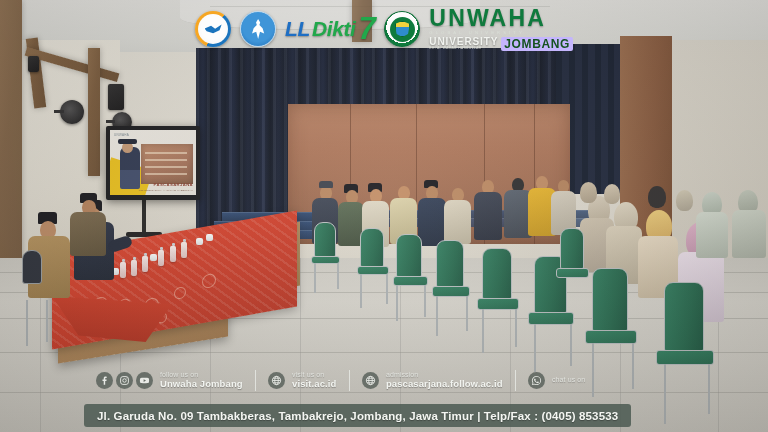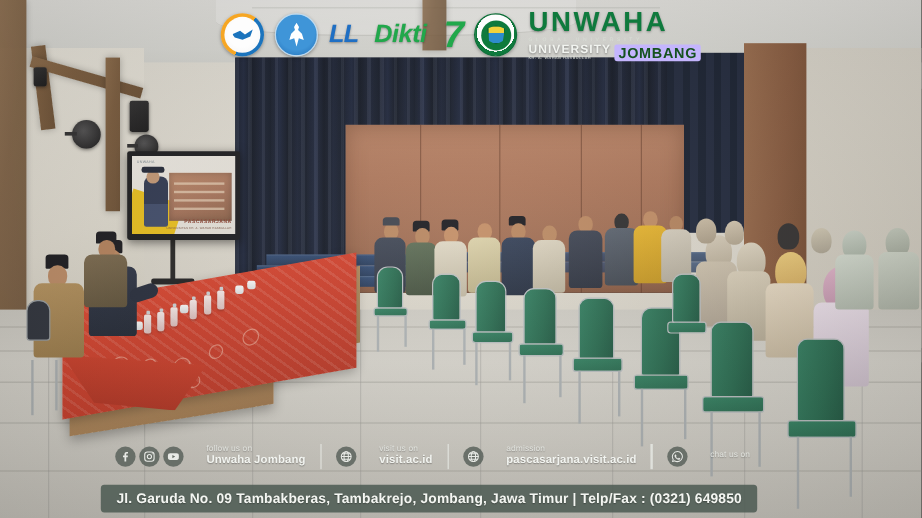--- a/index.html
+++ b/index.html
@@ -259,21 +259,21 @@
   .lg-tutwuri{
     background:radial-gradient(circle at 50% 42%,#3f95d8 0 58%,#1f6cb4 100%);
     border:1.5px solid #bcd9ef;
   }
   .lg-tutwuri .torch{
     width:16px;height:20px;background:#fff;
     clip-path:polygon(50% 0,63% 18%,58% 30%,78% 46%,88% 72%,62% 64%,50% 100%,38% 64%,12% 72%,22% 46%,42% 30%,37% 18%);
   }
 
   .lldikti{
-    display:flex;align-items:center;gap:13px;
+    display:flex;align-items:center;gap:2px;
     font-weight:bold;font-style:italic;font-size:21px;letter-spacing:-.4px;
     text-shadow:0 1px 2px rgba(0,0,0,.35);
   }
   .lld-ll{color:#1f6fc4;}
   .lld-dikti{color:#21a84b;}
   .lld-seven{
     color:#21a84b;font-size:31px;font-weight:bold;font-style:italic;
     line-height:.8;margin-left:1px;
   }
 
@@ -319,21 +319,21 @@
     display:flex;align-items:center;gap:7px;z-index:30;
   }
   .social-icons{display:flex;align-items:center;gap:3px;}
   .sicon{
     width:17px;height:17px;border-radius:50%;
     background:rgba(84,92,86,.80);
     display:flex;align-items:center;justify-content:center;
     color:#e8eae6;flex:none;
   }
   .sicon svg{display:block;}
-  .ctext{line-height:1.05;margin-left:12px;}
+  .ctext{line-height:1.05;margin-left:0;}
   .ctext .small{
     font-size:7px;color:rgba(230,232,228,.92);letter-spacing:.1px;
     text-shadow:0 1px 1px rgba(0,0,0,.25);
   }
   .ctext .big{
     font-size:9.5px;font-weight:bold;color:#f2f4f0;letter-spacing:.1px;
     text-shadow:0 1px 1px rgba(0,0,0,.3);
   }
   .divider{
     width:1.4px;height:21px;background:rgba(235,238,233,.75);
@@ -714,33 +714,33 @@
 
     <div class="sicon">
       <svg width="11" height="11" viewBox="0 0 24 24" fill="none" stroke="currentColor" stroke-width="1.9">
           <circle cx="12" cy="12" r="9"></circle>
           <ellipse cx="12" cy="12" rx="4" ry="9"></ellipse>
           <path d="M3 12h18M4.5 7h15M4.5 17h15"></path>
         </svg>
     </div>
     <div class="ctext">
       <div class="small">admission</div>
-      <div class="big">pascasarjana.visit.ac.id</div>
+      <div class="big">pascasarjana.follow.ac.id</div>
     </div>
 
     <div class="divider"></div>
 
     <div class="sicon">
       <svg width="11" height="11" viewBox="0 0 24 24" fill="currentColor">
           <path d="M12 2a10 10 0 0 0-8.6 15.1L2 22l5-1.3A10 10 0 1 0 12 2m0 1.8a8.2 8.2 0 0 1 0 16.4 8.1 8.1 0 0 1-4.2-1.2l-.3-.18-3 .8.8-2.9-.2-.3A8.2 8.2 0 0 1 12 3.8m-3.7 4.3c-.17 0-.45.07-.68.32-.23.25-.9.87-.9 2.12s.92 2.46 1.05 2.63c.13.17 1.8 2.85 4.42 3.88 2.18.86 2.62.69 3.1.65.47-.05 1.52-.62 1.74-1.22.21-.6.21-1.12.15-1.23-.07-.1-.24-.17-.5-.3-.25-.12-1.5-.74-1.74-.83-.23-.08-.4-.12-.57.13-.17.25-.65.82-.8.99-.14.17-.29.19-.54.06-.25-.12-1.07-.39-2.04-1.25-.75-.67-1.26-1.5-1.41-1.75-.15-.25-.02-.38.11-.5.11-.12.25-.3.37-.44.13-.15.17-.25.25-.42.09-.17.04-.31-.02-.44-.06-.12-.56-1.37-.77-1.87-.2-.48-.4-.42-.55-.42z"></path>
         </svg>
     </div>
     <div class="ctext">
       <div class="small">chat us on</div>
       <div class="big"></div>
     </div>
   </div>
 
   <div class="addressbar">
-    <span>Jl. Garuda No. 09 Tambakberas, Tambakrejo, Jombang, Jawa Timur | Telp/Fax : (0321) 649850</span>
+    <span>Jl. Garuda No. 09 Tambakberas, Tambakrejo, Jombang, Jawa Timur | Telp/Fax : (0405) 853533</span>
   </div>
 
 </div>
 
 </body></html>

